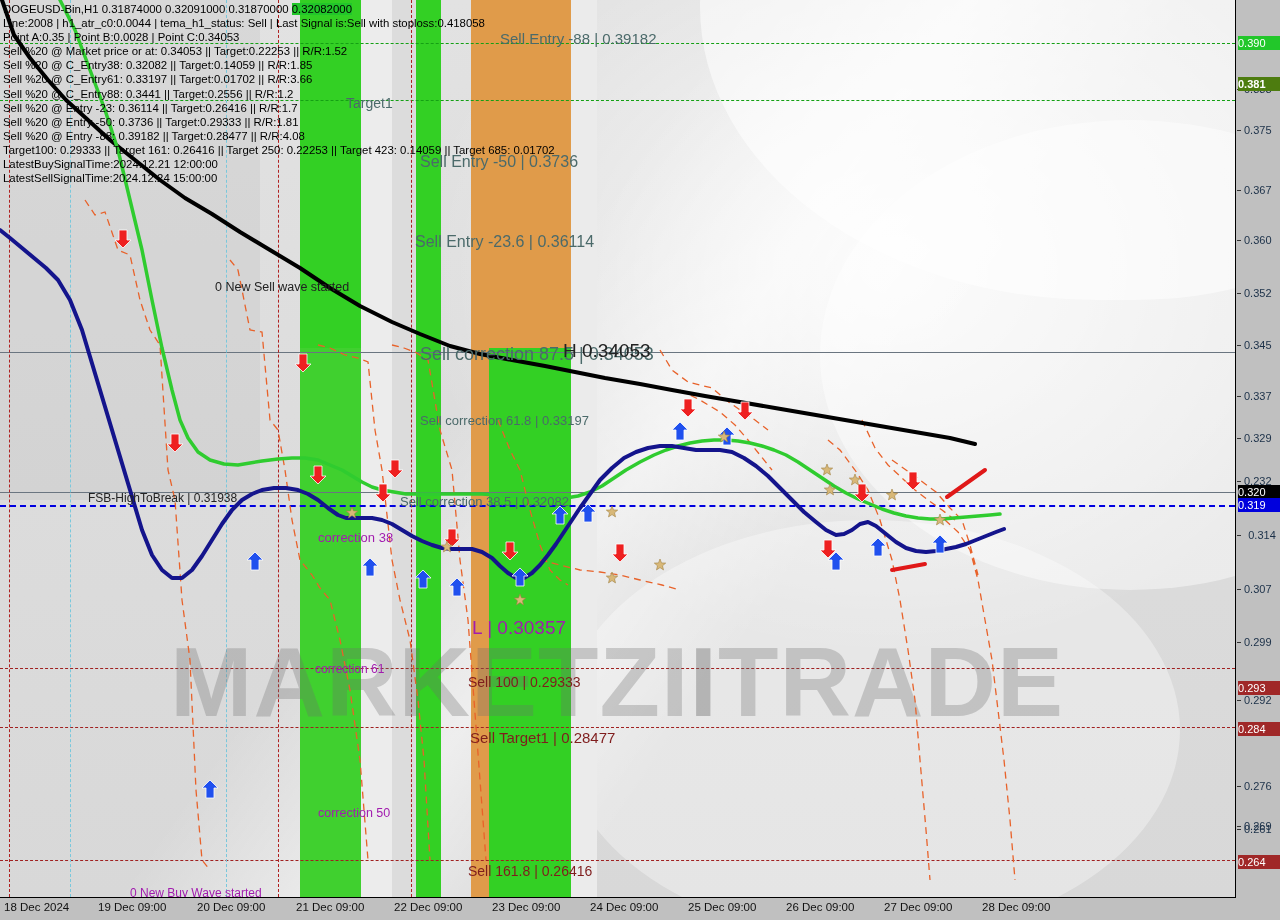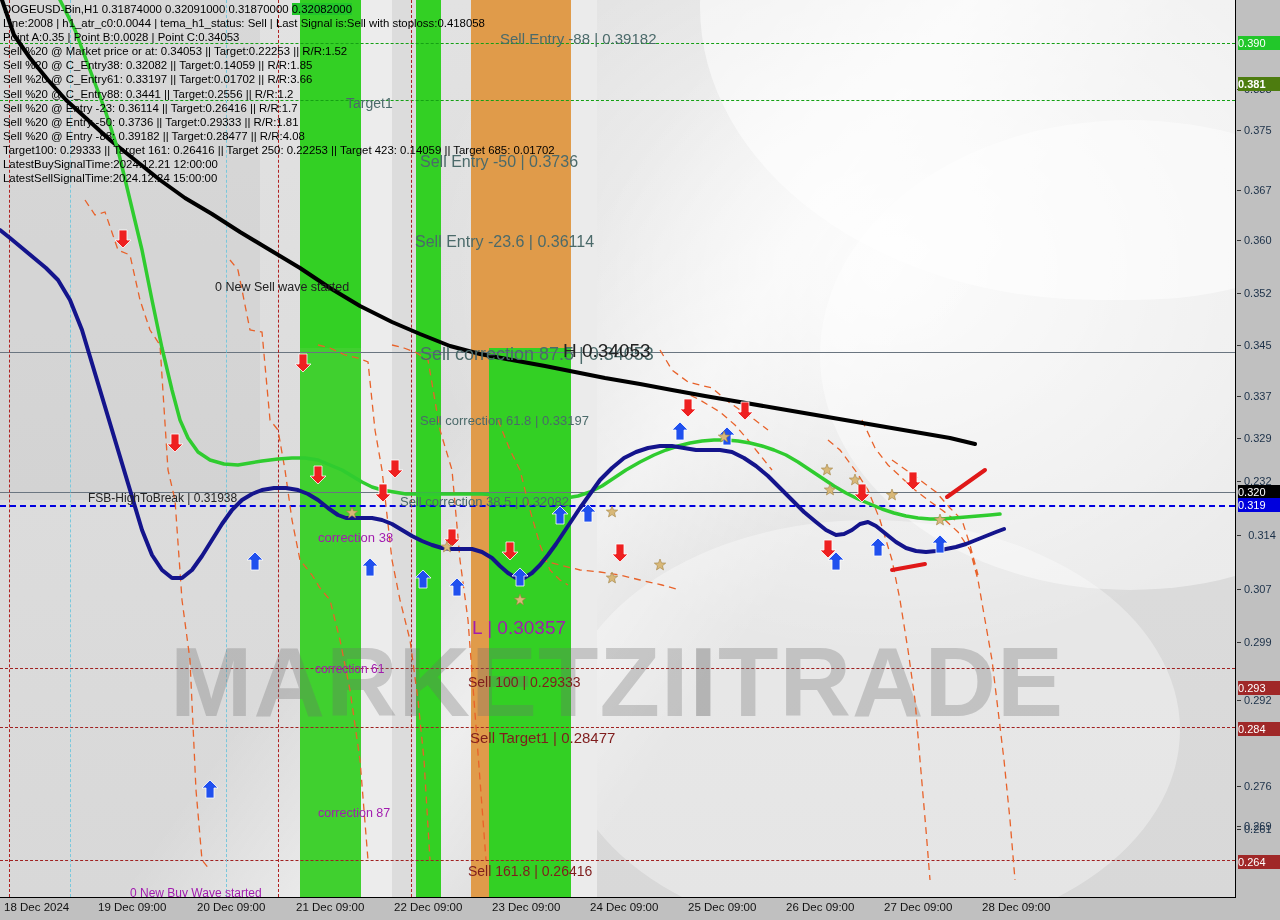--- a/index.html
+++ b/index.html
@@ -522,21 +522,21 @@
         <div class="anno teal" style="left: 420px; top: 344px; font-size: 18px;">Sell correction 87.5 | 0.34053</div>
         <div class="anno dark" style="left: 563px; top: 340px; font-size: 19px;">H 0.34053</div>
         <div class="anno teal" style="left: 420px; top: 413px; font-size: 13px;">Sell correction 61.8 | 0.33197</div>
         <div class="anno dark" style="left: 88px; top: 491px; font-size: 12px;">FSB-HighToBreak | 0.31938</div>
         <div class="anno teal" style="left: 400px; top: 494px; font-size: 13px;">Sell correction 38.5 | 0.32082</div>
         <div class="anno blue" style="left: 318px; top: 530px; font-size: 13px;">correction 38</div>
         <div class="anno blue" style="left: 472px; top: 617px; font-size: 19px;">L | 0.30357</div>
         <div class="anno blue" style="left: 315px; top: 662px; font-size: 12px;">correction 61</div>
         <div class="anno redish" style="left: 468px; top: 674px; font-size: 14px;">Sell 100 | 0.29333</div>
         <div class="anno redish" style="left: 470px; top: 729px; font-size: 15px;">Sell Target1 | 0.28477</div>
-        <div class="anno blue" style="left: 318px; top: 806px; font-size: 12.5px;">correction 87</div>
+        <div class="anno blue" style="left: 318px; top: 806px; font-size: 12.5px;">correction 50</div>
         <div class="anno redish" style="left: 468px; top: 863px; font-size: 14px;">Sell 161.8 | 0.26416</div>
         <div class="anno blue" style="left: 130px; top: 886px; font-size: 12px;">0 New Buy Wave started</div>
       </div>
 
     
     <div id="header-info">
       <div class="row">
         <span>DOGEUSD-Bin,H1   0.31874000 0.32091000 0.31870000 </span><span class="hl-green">0.32082000</span>
       </div>
       <div id="header-rest">

